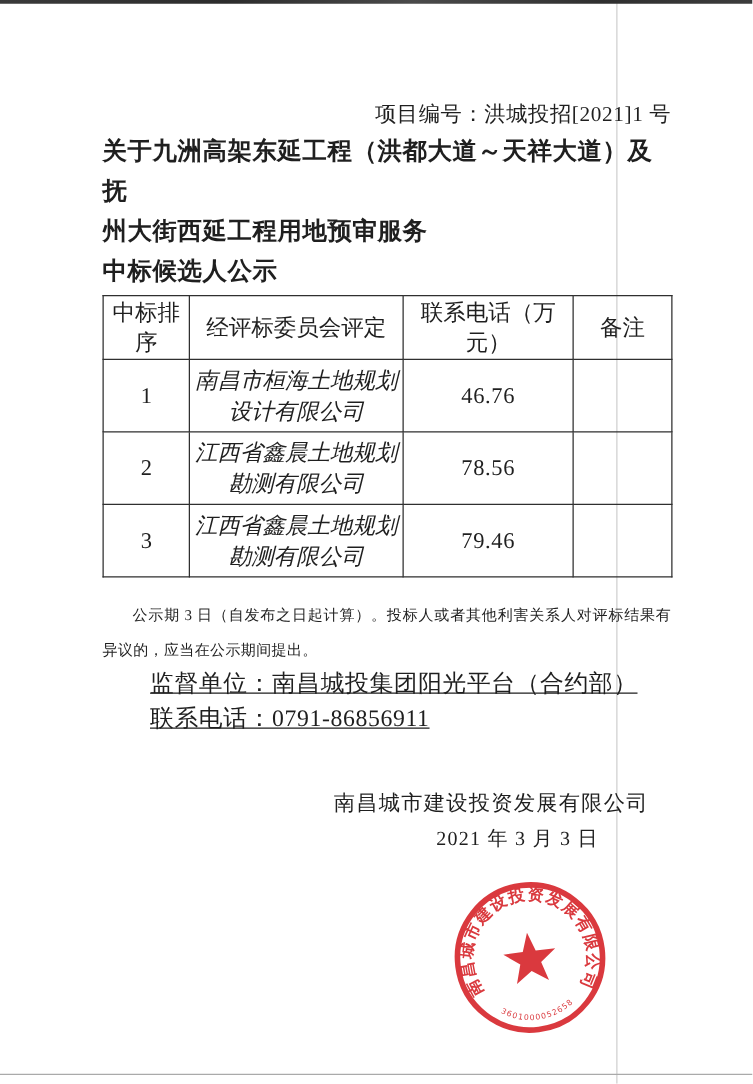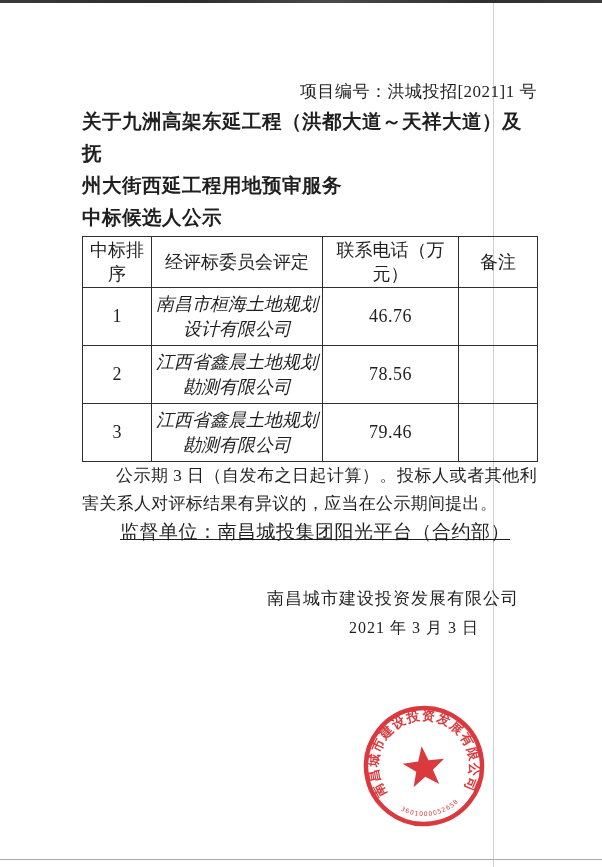--- a/index.html
+++ b/index.html
@@ -65,22 +65,22 @@
     font-weight: normal;
     font-size: 18px;
     vertical-align: middle;
     padding: 1px 2px;
   }
   table.bid-table thead th { height: 30px; }
   table.bid-table tbody td { height: 58px; }
   td.name-cell { font-size: 14.5px; line-height: 25px; font-style: italic; }
   td.price-cell { font-size: 15.5px; letter-spacing: 0.5px; }
   .notice {
-    margin-top: 0;
-    font-size: 17px;
+    margin-top: 16px;
+    font-size: 12px;
     line-height: 28px;
     text-align: justify;
     text-indent: 2em;
     letter-spacing: 0.3px;
   }
   .info-line {
     font-size: 19px;
     line-height: 28px;
     text-indent: 2em;
     letter-spacing: 0.5px;
@@ -158,20 +158,21 @@
           <td>3</td>
           <td class="name-cell">江西省鑫晨土地规划勘测有限公司</td>
           <td class="price-cell">79.46</td>
           <td></td>
         </tr>
       </tbody>
     </table>
 
     <p class="notice">公示期 3 日（自发布之日起计算）。投标人或者其他利害关系人对评标结果有异议的，应当在公示期间提出。</p>
     <div class="info-line">监督单位：南昌城投集团阳光平台（合约部）</div>
+    <div class="info-line">联系电话：0791-86856911</div>
 
     <div class="sig-company">南昌城市建设投资发展有限公司</div>
     <div class="sig-date">2021 年 3 月 3 日</div>
   </div>
 
   <svg class="seal" width="128" height="132" viewBox="0 0 128 132" aria-hidden="true">
     <g transform="rotate(-7 64 66)">
       <circle cx="64" cy="66" r="58" fill="none" stroke="#d7282d" stroke-width="4.5"></circle>
       <path id="sealArcTop" d="M 24.2 89 A 46 46 0 1 1 103.8 89" fill="none"></path>
       <path id="sealArcBottom" d="M 35.3 107 A 50 50 0 0 0 92.7 107" fill="none"></path>

